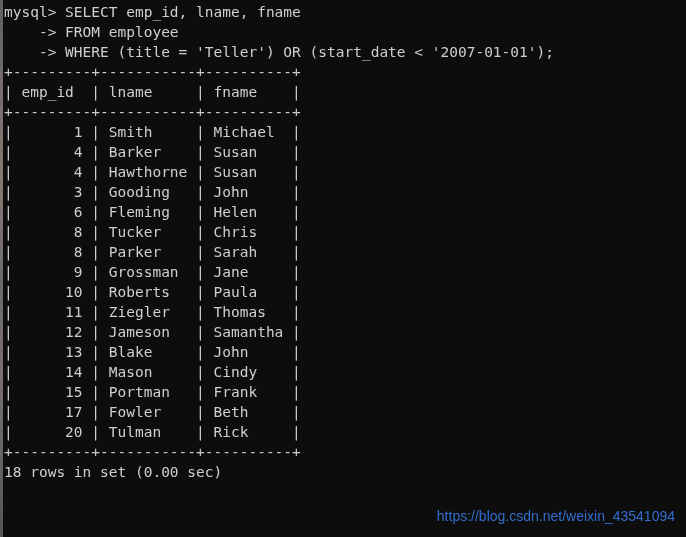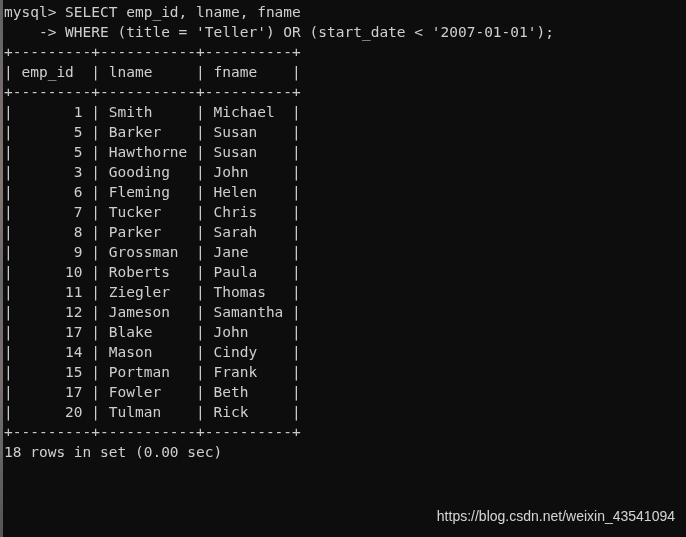--- a/index.html
+++ b/index.html
@@ -62,54 +62,55 @@
     height: 22px;
     line-height: 24px;
   }
   #watermark {
     position: absolute;
     right: 11px;
     top: 507px;
     font-family: "Liberation Sans", "DejaVu Sans", sans-serif;
     font-size: 14px;
     line-height: 18px;
-    color: #ffffff;
+    color: #3b82f6;
     opacity: 0.82;
     white-space: pre;
     z-index: 4;
   }
 </style>
 </head>
 <body>
 
 <div id="terminal">
 
   <div id="edge-strip"></div>
 
   <div id="console">
 
     <div class="line first">mysql&gt; SELECT emp_id, lname, fname</div>
+    <div class="line">    -&gt; FROM employee</div>
     <div class="line">    -&gt; WHERE (title = 'Teller') OR (start_date &lt; '2007-01-01');</div>
 
     <div class="line rule">+---------+-----------+----------+</div>
     <div class="line">| emp_id  | lname     | fname    |</div>
     <div class="line rule">+---------+-----------+----------+</div>
 
     <div class="line">|       1 | Smith     | Michael  |</div>
-    <div class="line">|       5 | Barker    | Susan    |</div>
-    <div class="line">|       5 | Hawthorne | Susan    |</div>
+    <div class="line">|       4 | Barker    | Susan    |</div>
+    <div class="line">|       4 | Hawthorne | Susan    |</div>
     <div class="line">|       3 | Gooding   | John     |</div>
     <div class="line">|       6 | Fleming   | Helen    |</div>
-    <div class="line">|       7 | Tucker    | Chris    |</div>
+    <div class="line">|       8 | Tucker    | Chris    |</div>
     <div class="line">|       8 | Parker    | Sarah    |</div>
     <div class="line">|       9 | Grossman  | Jane     |</div>
     <div class="line">|      10 | Roberts   | Paula    |</div>
     <div class="line">|      11 | Ziegler   | Thomas   |</div>
     <div class="line">|      12 | Jameson   | Samantha |</div>
-    <div class="line">|      17 | Blake     | John     |</div>
+    <div class="line">|      13 | Blake     | John     |</div>
     <div class="line">|      14 | Mason     | Cindy    |</div>
     <div class="line">|      15 | Portman   | Frank    |</div>
     <div class="line">|      17 | Fowler    | Beth     |</div>
     <div class="line">|      20 | Tulman    | Rick     |</div>
 
     <div class="line rule">+---------+-----------+----------+</div>
 
     <div class="line">18 rows in set (0.00 sec)</div>
 
   </div>

